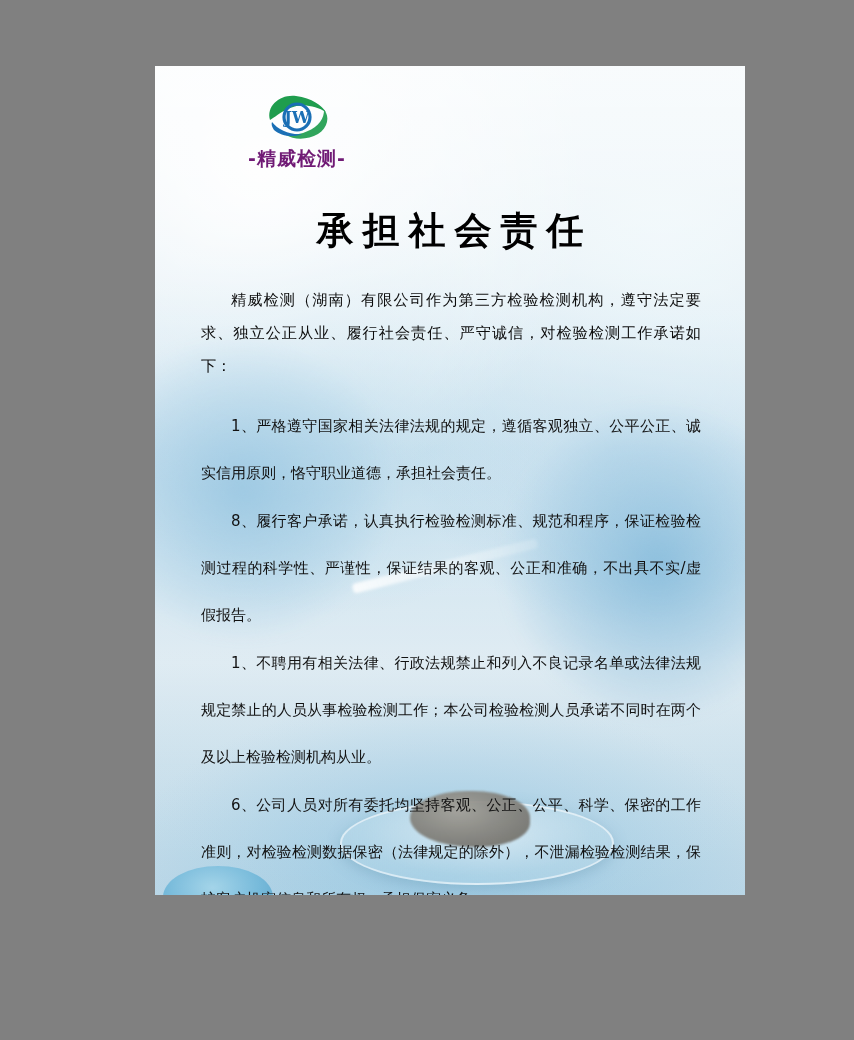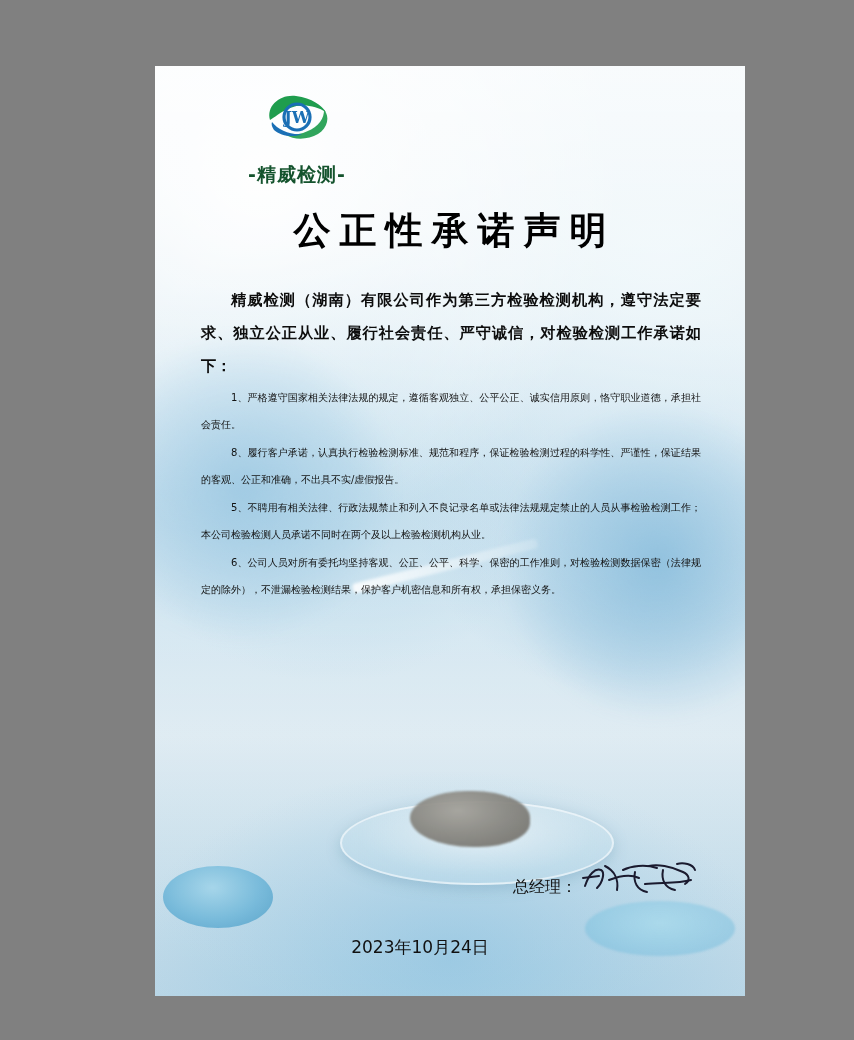--- a/index.html
+++ b/index.html
@@ -13,21 +13,21 @@
     font-family: "Liberation Sans", "DejaVu Sans", sans-serif;
     overflow: hidden;
   }
 
   
   .page {
     position: absolute;
     left: 155px;
     top: 66px;
     width: 590px;
-    height: 930px;
+    height: 829px;
     overflow: hidden;
     background: #dfe9ef;
   }
 
   
   .bg {
     position: absolute;
     inset: 0;
     background:
       radial-gradient(circle at 18% 12%, rgba(255,255,255,0.95) 0%, rgba(255,255,255,0) 38%),
@@ -142,25 +142,25 @@
     width: 200px;
     text-align: center;
   }
   .logo-mark {
     width: 74px;
     height: 52px;
     margin: 0 auto;
     position: relative;
   }
   .logo-name {
-    margin-top: 20px;
+    margin-top: 4px;
     font-family: "DejaVu Sans", "Liberation Sans", sans-serif;
     font-size: 19px;
     font-weight: bold;
-    color: #14532d;
+    color: #701a75;
     letter-spacing: 1px;
     white-space: nowrap;
   }
 
   .doc-title {
     position: absolute;
     left: 0;
     right: 0;
     top: 140px;
     text-align: center;
@@ -175,33 +175,33 @@
   .body-wrap {
     position: absolute;
     left: 46px;
     right: 44px;
     top: 218px;
   }
 
   .lead {
     font-family: "DejaVu Sans", "Liberation Sans", sans-serif;
     font-size: 15.2px;
-    font-weight: bold;
+    font-weight: normal;
     color: #0d0d0d;
     line-height: 33px;
     text-indent: 30px;
     text-align: justify;
-    margin-bottom: 1px;
+    margin-bottom: 20px;
   }
 
   .para {
     font-family: "DejaVu Sans", "Liberation Sans", sans-serif;
-    font-size: 10px;
+    font-size: 15px;
     color: #121212;
-    line-height: 27px;
+    line-height: 47px;
     text-indent: 30px;
     text-align: justify;
     margin: 0 0 1px 0;
   }
 
   .sign-row {
     position: absolute;
     left: 0;
     right: 46px;
     top: 790px;
@@ -257,46 +257,27 @@
           <path d="M10 30 C6 16, 20 4, 36 6 C52 8, 62 16, 66 22 C56 16, 42 13, 30 18 C20 22, 14 28, 10 30 Z" fill="#1f9d4e"></path>
           <path d="M64 20 C70 26, 68 38, 58 44 C48 50, 34 50, 26 45 C40 46, 54 40, 60 32 C63 28, 64 24, 64 20 Z" fill="#1f9d4e" opacity="0.92"></path>
           <path d="M12 32 C18 40, 30 45, 42 44 C34 48, 20 46, 14 40 C12 37, 11 34, 12 32 Z" fill="#1a6fb5"></path>
           <circle cx="37" cy="27" r="13" fill="none" stroke="#1a6fb5" stroke-width="3.2"></circle>
           <text x="37" y="33" font-family="DejaVu Serif, serif" font-size="16" font-weight="bold" fill="#1a6fb5" text-anchor="middle">JW</text>
         </svg>
       </div>
       <div class="logo-name">-精威检测-</div>
     </div>
 
-    <div class="doc-title">公正性承诺声明</div>
+    <div class="doc-title">承担社会责任</div>
 
     <div class="body-wrap">
       <div class="lead">精威检测（湖南）有限公司作为第三方检验检测机构，遵守法定要求、独立公正从业、履行社会责任、严守诚信，对检验检测工作承诺如下：</div>
       <p class="para">1、严格遵守国家相关法律法规的规定，遵循客观独立、公平公正、诚实信用原则，恪守职业道德，承担社会责任。</p>
       <p class="para">8、履行客户承诺，认真执行检验检测标准、规范和程序，保证检验检测过程的科学性、严谨性，保证结果的客观、公正和准确，不出具不实/虚假报告。</p>
-      <p class="para">5、不聘用有相关法律、行政法规禁止和列入不良记录名单或法律法规规定禁止的人员从事检验检测工作；本公司检验检测人员承诺不同时在两个及以上检验检测机构从业。</p>
+      <p class="para">1、不聘用有相关法律、行政法规禁止和列入不良记录名单或法律法规规定禁止的人员从事检验检测工作；本公司检验检测人员承诺不同时在两个及以上检验检测机构从业。</p>
       <p class="para">6、公司人员对所有委托均坚持客观、公正、公平、科学、保密的工作准则，对检验检测数据保密（法律规定的除外），不泄漏检验检测结果，保护客户机密信息和所有权，承担保密义务。</p>
     </div>
 
-    <div class="sign-row">
-      <div class="sign-label">总经理：</div>
-      <div class="signature">
-        <svg viewBox="0 0 120 46" width="120" height="46" aria-hidden="true">
-          <g fill="none" stroke="#1a1a2e" stroke-width="2" stroke-linecap="round">
-            <path d="M6 30 C10 18, 16 12, 22 14 C26 16, 24 26, 18 32"></path>
-            <path d="M4 22 L20 20"></path>
-            <path d="M26 10 C34 14, 40 22, 38 34"></path>
-            <path d="M30 24 C40 20, 52 18, 60 22"></path>
-            <path d="M44 14 C52 10, 66 8, 78 12"></path>
-            <path d="M56 16 C54 26, 58 34, 68 36"></path>
-            <path d="M70 10 C78 8, 92 10, 104 16 C110 19, 112 24, 106 28"></path>
-            <path d="M84 14 C82 24, 86 32, 96 34"></path>
-            <path d="M66 28 C80 26, 98 28, 112 24"></path>
-            <path d="M98 8 C104 6, 114 8, 116 14"></path>
-          </g>
-        </svg>
-      </div>
-    </div>
 
     <div class="doc-date">2023年10月24日</div>
 
   </div>
 </div>
 
 </body></html>

